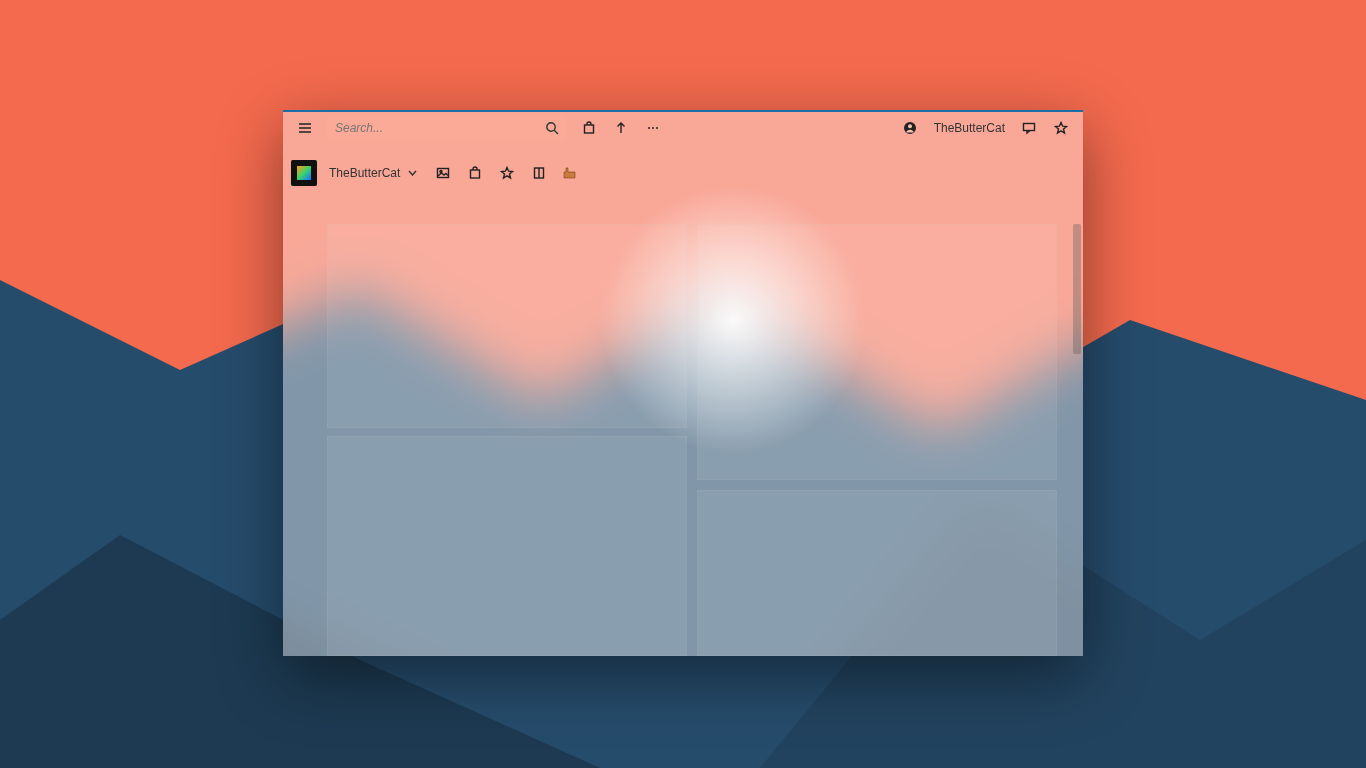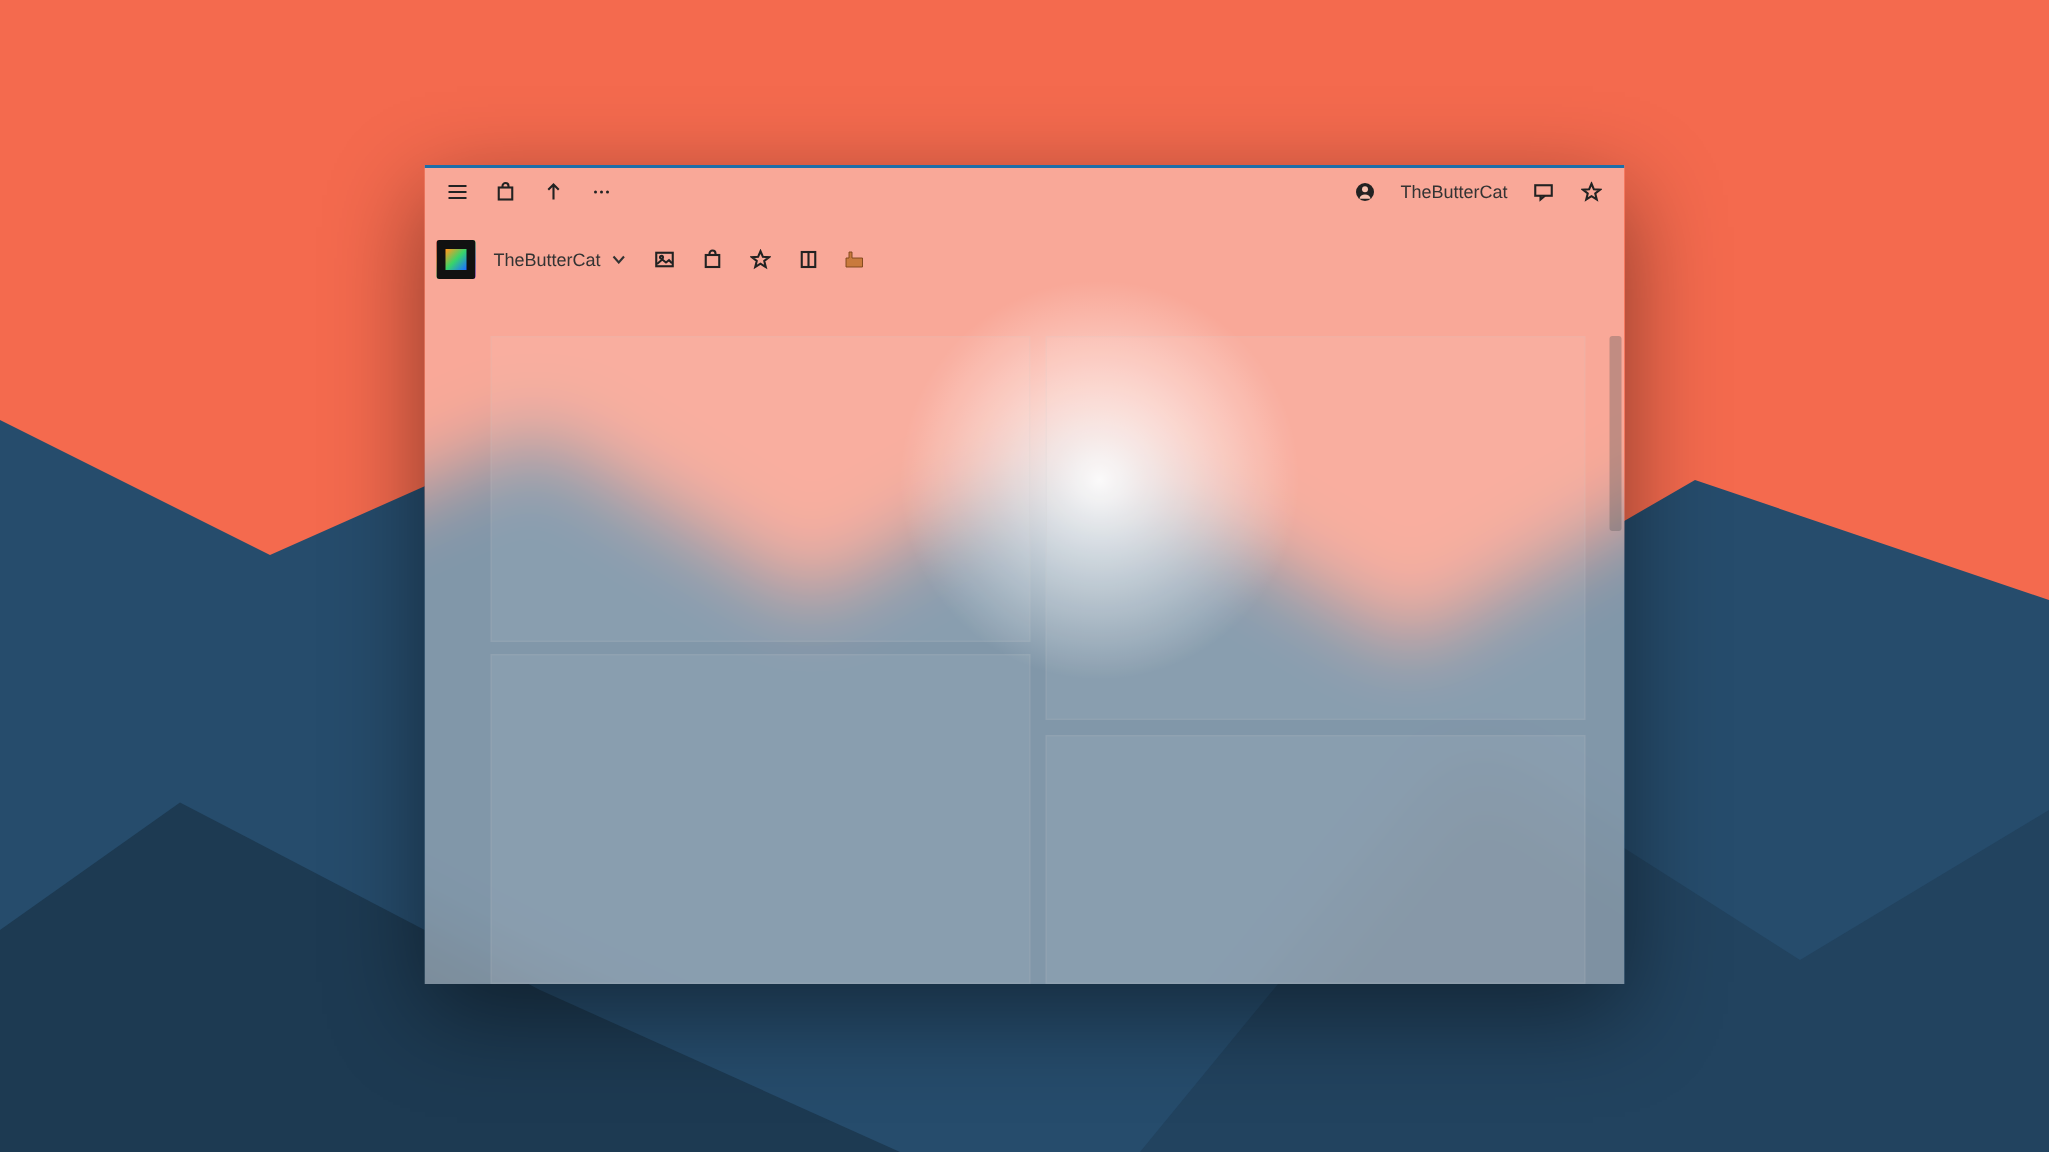--- a/index.html
+++ b/index.html
@@ -179,20 +179,29 @@
     <div class="win-content">
 
 
       <div class="toolbar">
         <div class="iconbtn">
           <svg viewBox="0 0 14 14">
               <path d="M1 3 H13 M1 7 H13 M1 11 H13"></path>
             </svg>
         </div>
 
+        <div class="searchbox">
+          <input type="text" placeholder="Search..." style="">
+          <span class="sicon">
+            <svg viewBox="0 0 14 14">
+                <circle cx="6" cy="6" r="4.2"></circle>
+                <path d="M9.2 9.2 L13 13"></path>
+              </svg>
+          </span>
+        </div>
 
         <div class="iconbtn">
           <svg viewBox="0 0 14 14">
               <rect x="2.5" y="4" width="9" height="8"></rect>
               <path d="M5 4 V3 a2 2 0 0 1 4 0 V4"></path>
             </svg>
         </div>
         <div class="iconbtn">
           <svg viewBox="0 0 14 14">
               <path d="M7 12 V2 M3.5 5.5 L7 2 L10.5 5.5"></path>

